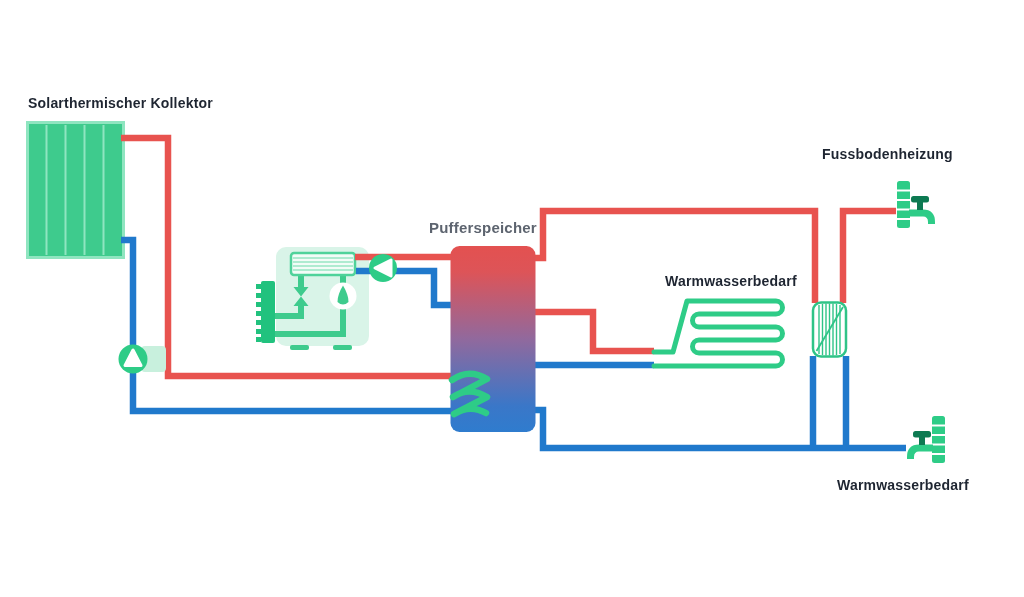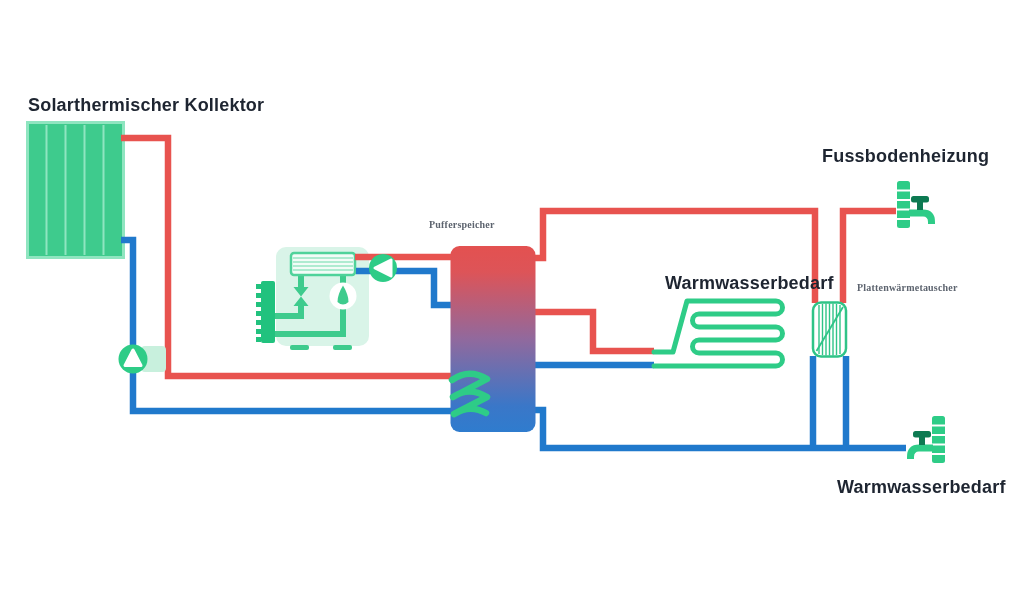--- a/index.html
+++ b/index.html
@@ -15,26 +15,26 @@
     --label-dark:#1e2531;
     --label-gray:#5d646f;
     --bg:#ffffff;
   }
   html,body{margin:0;padding:0;background:#f4f4f4;}
   .canvas{
     position:relative;width:1024px;height:597px;background:var(--bg);
     font-family:"Liberation Sans","DejaVu Sans",sans-serif;overflow:hidden;
   }
   .lbl{
-    position:absolute;font-size:18px;font-weight:bold;color:var(--label-dark);
+    position:absolute;font-size:14px;font-weight:bold;color:var(--label-dark);
     letter-spacing:.2px;white-space:nowrap;
   }
   .lbl-gray{
-    position:absolute;font-size:10px;font-weight:600;color:var(--label-gray);
-    letter-spacing:.2px;white-space:nowrap;font-family:Liberation Serif, serif;
+    position:absolute;font-size:15px;font-weight:600;color:var(--label-gray);
+    letter-spacing:.2px;white-space:nowrap;
   }
   svg{position:absolute;left:0;top:0;}
   .hot{stroke:var(--hot-pipe);stroke-width:6.5;fill:none;}
   .cold{stroke:var(--cold-pipe);stroke-width:6.5;fill:none;}
   .coilpipe{stroke:var(--component-green);stroke-width:5;fill:none;stroke-linejoin:round;stroke-linecap:round;}
   .gpipe{stroke:var(--component-green-medium);stroke-width:6;fill:none;}
   .gfill{fill:var(--component-green);}
   .gmed{fill:var(--component-green-medium);}
   .gdark{fill:var(--component-green-dark);}
 </style>
@@ -175,16 +175,15 @@
 
   <div class="lbl" style="left:28px;top:95px;">Solarthermischer Kollektor</div>
 
 
   <div class="lbl-gray" style="left:429px;top:219px;">Pufferspeicher</div>
 
   <div class="lbl" style="left:665px;top:273px;">Warmwasserbedarf</div>
 
   <div class="lbl" style="left:822px;top:146px;">Fussbodenheizung</div>
 
-  <div class="lbl-gray" style="left:857px;top:282px;">Plattenwärmetauscher</div>
 
   <div class="lbl" style="left:837px;top:477px;">Warmwasserbedarf</div>
 </div>
 
 </body></html>

